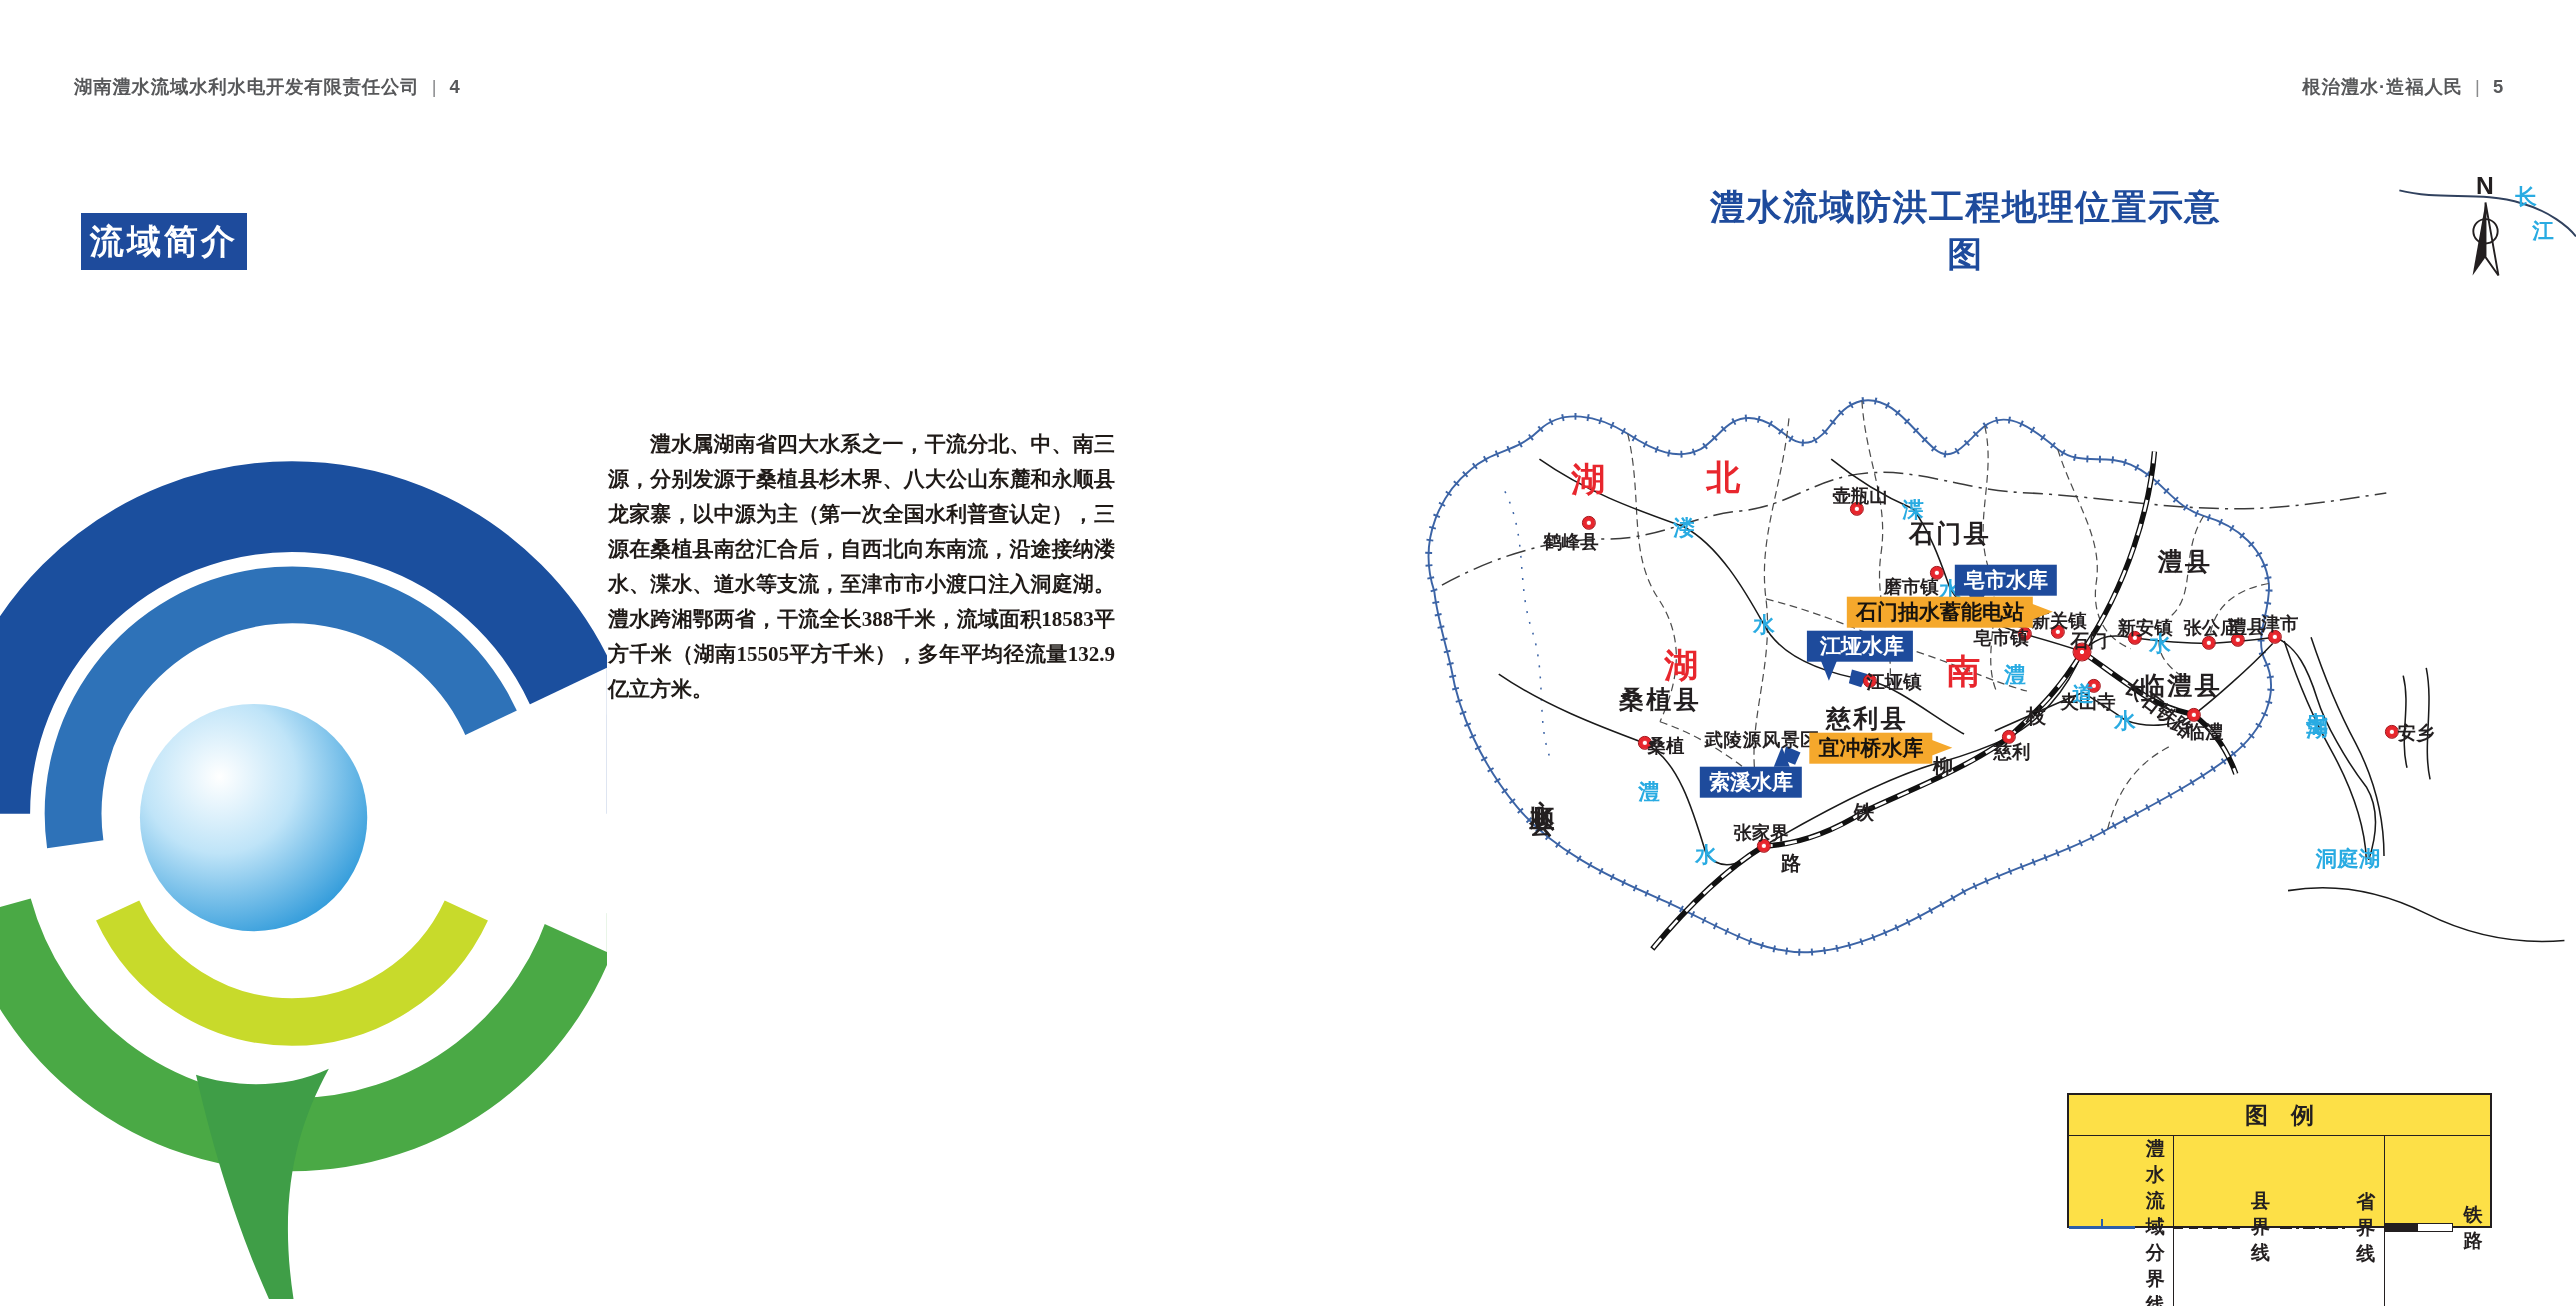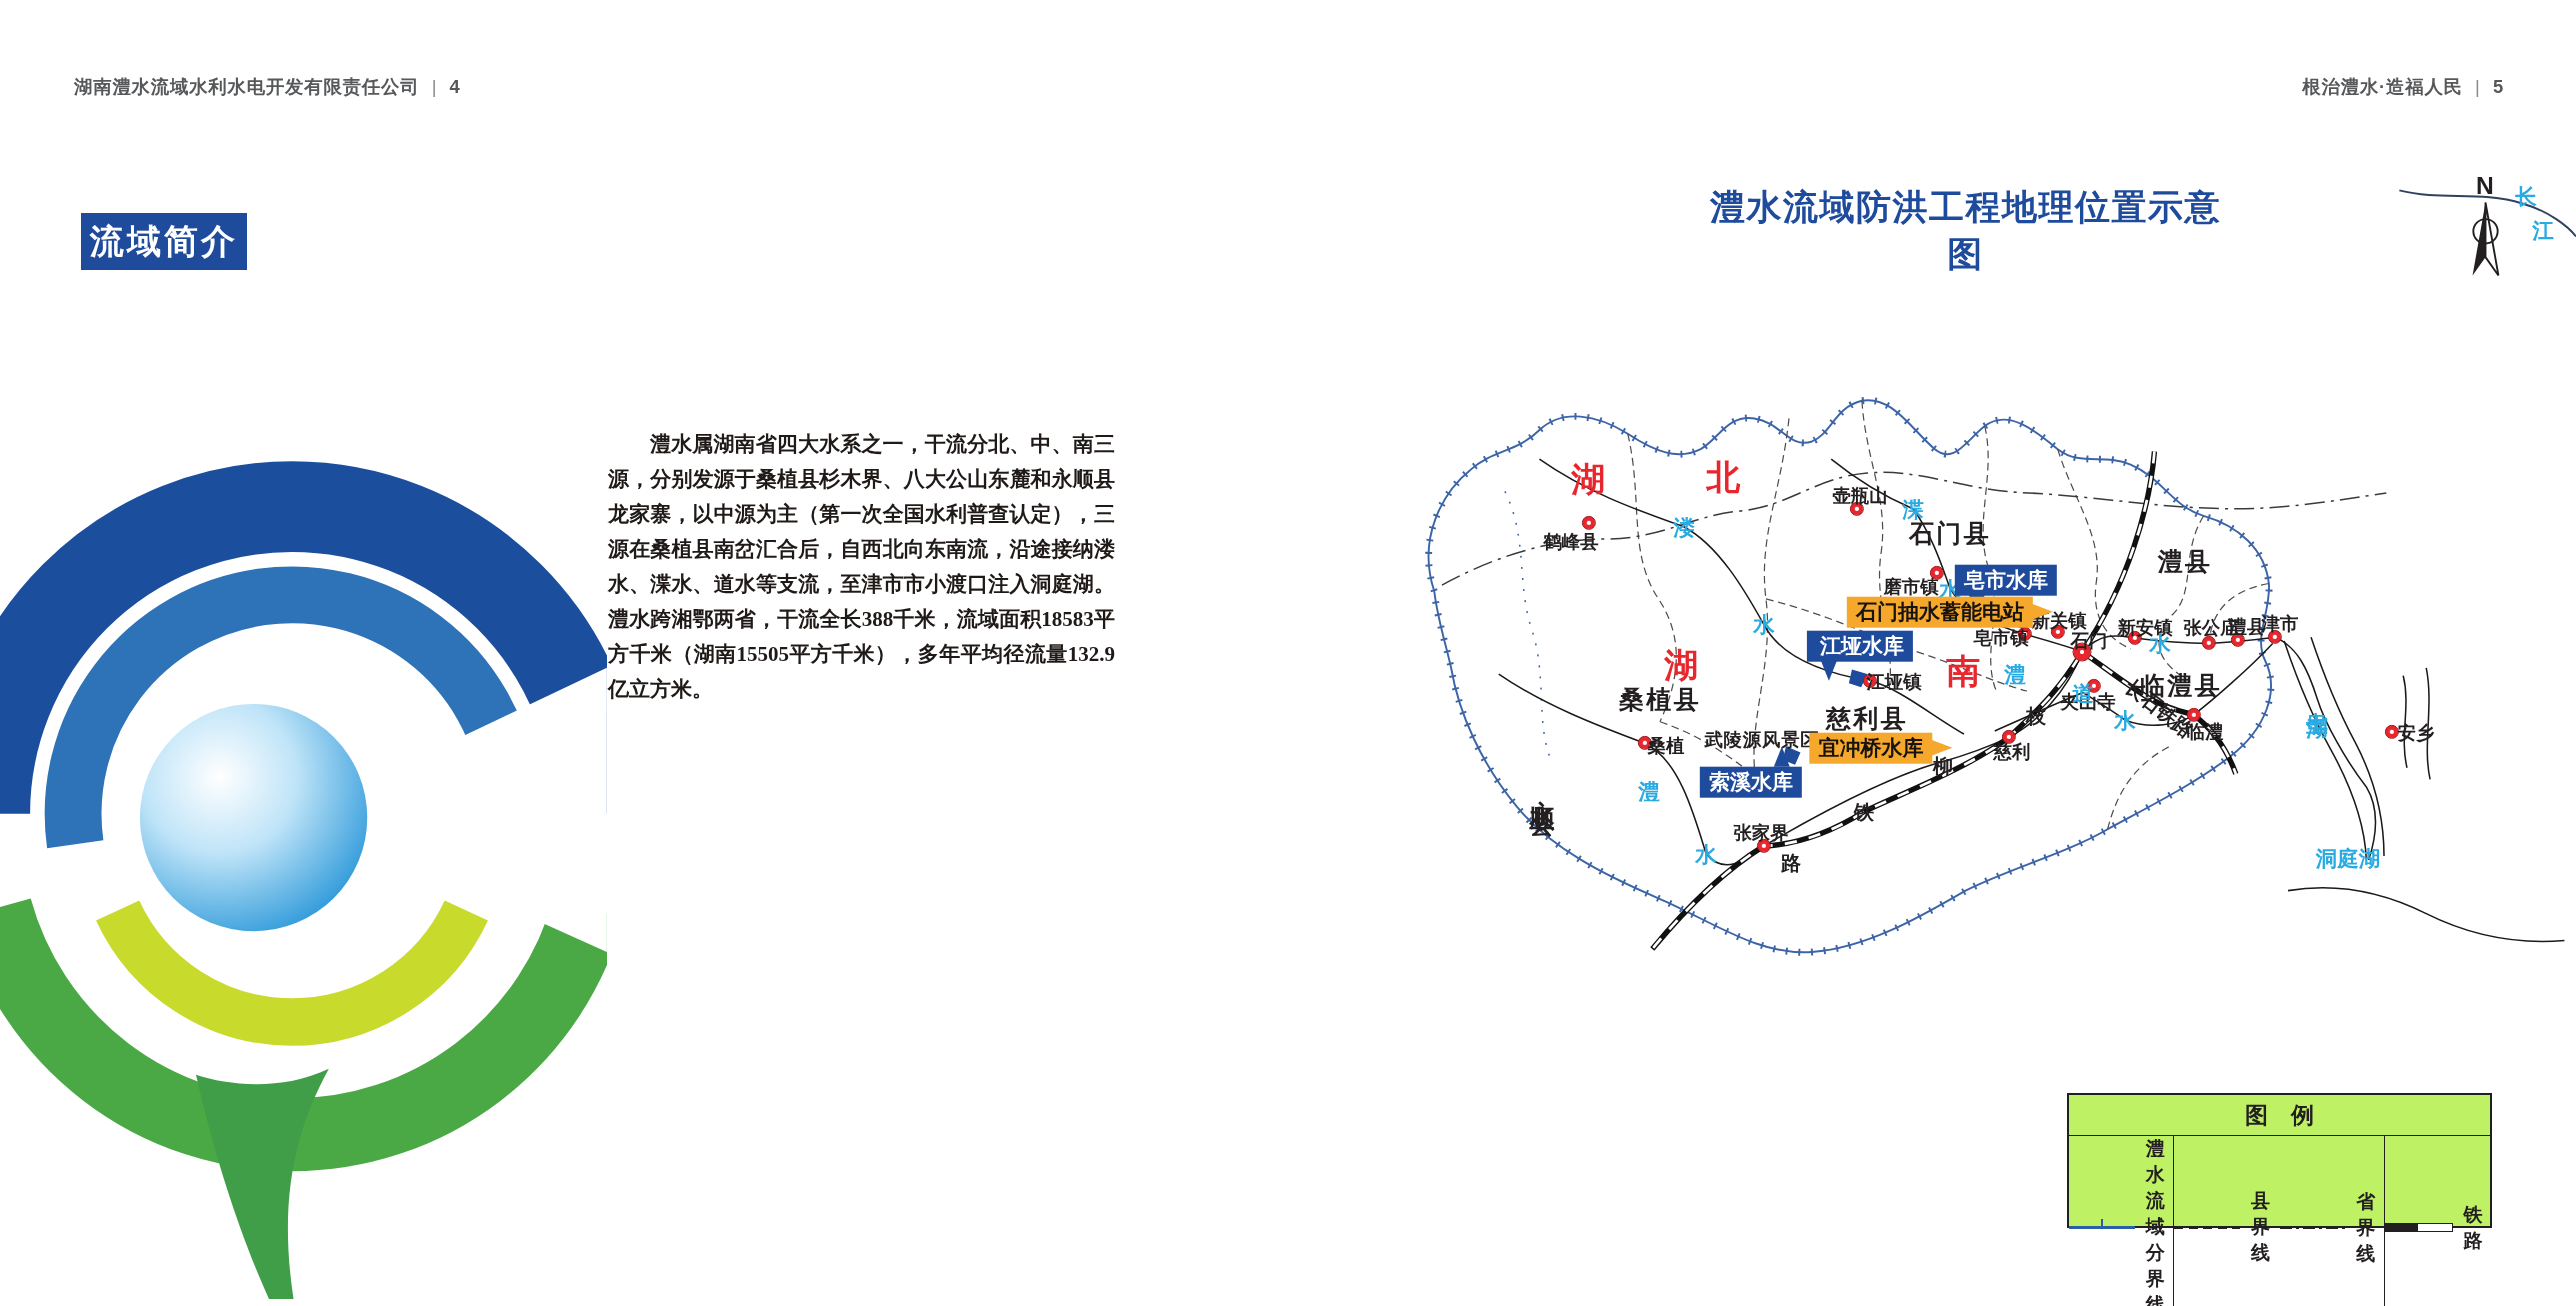--- a/index.html
+++ b/index.html
@@ -55,21 +55,21 @@
   .callout.blue{background:#1e4b9c;color:#ffffff;}
   .callout.orange{background:#f5a82c;color:#17130f;}
   .tail{position:absolute;width:0;height:0;border:8.4px solid transparent;}
   .tail.down{top:99%;left:14px;border-top-width:20px;}
   .tail.up{bottom:99%;right:12.3px;border-bottom-width:20px;}
   .tail.right{left:99%;top:50%;transform:translateY(-50%);border-left-width:21.5px;}
   .callout.blue .tail.down{border-top-color:#1e4b9c;}
   .callout.blue .tail.up{border-bottom-color:#1e4b9c;}
   .callout.orange .tail.right{border-left-color:#f5a82c;}
   
-  .legend{position:absolute;left:2067px;top:1093px;width:425px;height:135px;border:2.3px solid #231f20;background:#bef264;box-sizing:border-box;}
+  .legend{position:absolute;left:2067px;top:1093px;width:425px;height:135px;border:2.3px solid #231f20;background:#fde047;box-sizing:border-box;}
   .legend-title{height:40px;line-height:40px;text-align:center;font-size:23px;font-weight:bold;border-bottom:1.5px solid #231f20;color:#231f20;}
   .legend-grid{display:grid;grid-template-columns:1fr 1fr 1fr 1fr;grid-template-rows:1fr 1fr;height:91px;}
   .legend-cell{display:flex;align-items:center;justify-content:center;gap:10.7px;font-size:19px;font-weight:bold;color:#231f20;border-right:1.5px solid #231f20;border-bottom:1.5px solid #231f20;}
   .legend-cell:nth-child(2n){border-right:none;}
   .legend-cell:nth-child(3),.legend-cell:nth-child(4){border-bottom:none;}
   .sym{width:66px;height:10.7px;position:relative;flex:0 0 auto;}
   .sym-basin::before{content:"";position:absolute;left:0;right:0;top:4.6px;height:2.3px;background:#2b5eaa;}
   .sym-basin::after{content:"";position:absolute;left:31.5px;top:-2.3px;width:2.3px;height:7.7px;background:#2b5eaa;}
   .sym-county::before{content:"";position:absolute;left:0;right:0;top:4.6px;height:2.3px;
     background:repeating-linear-gradient(90deg,#231f20 0 9.2px,transparent 9.2px 14.6px);}

